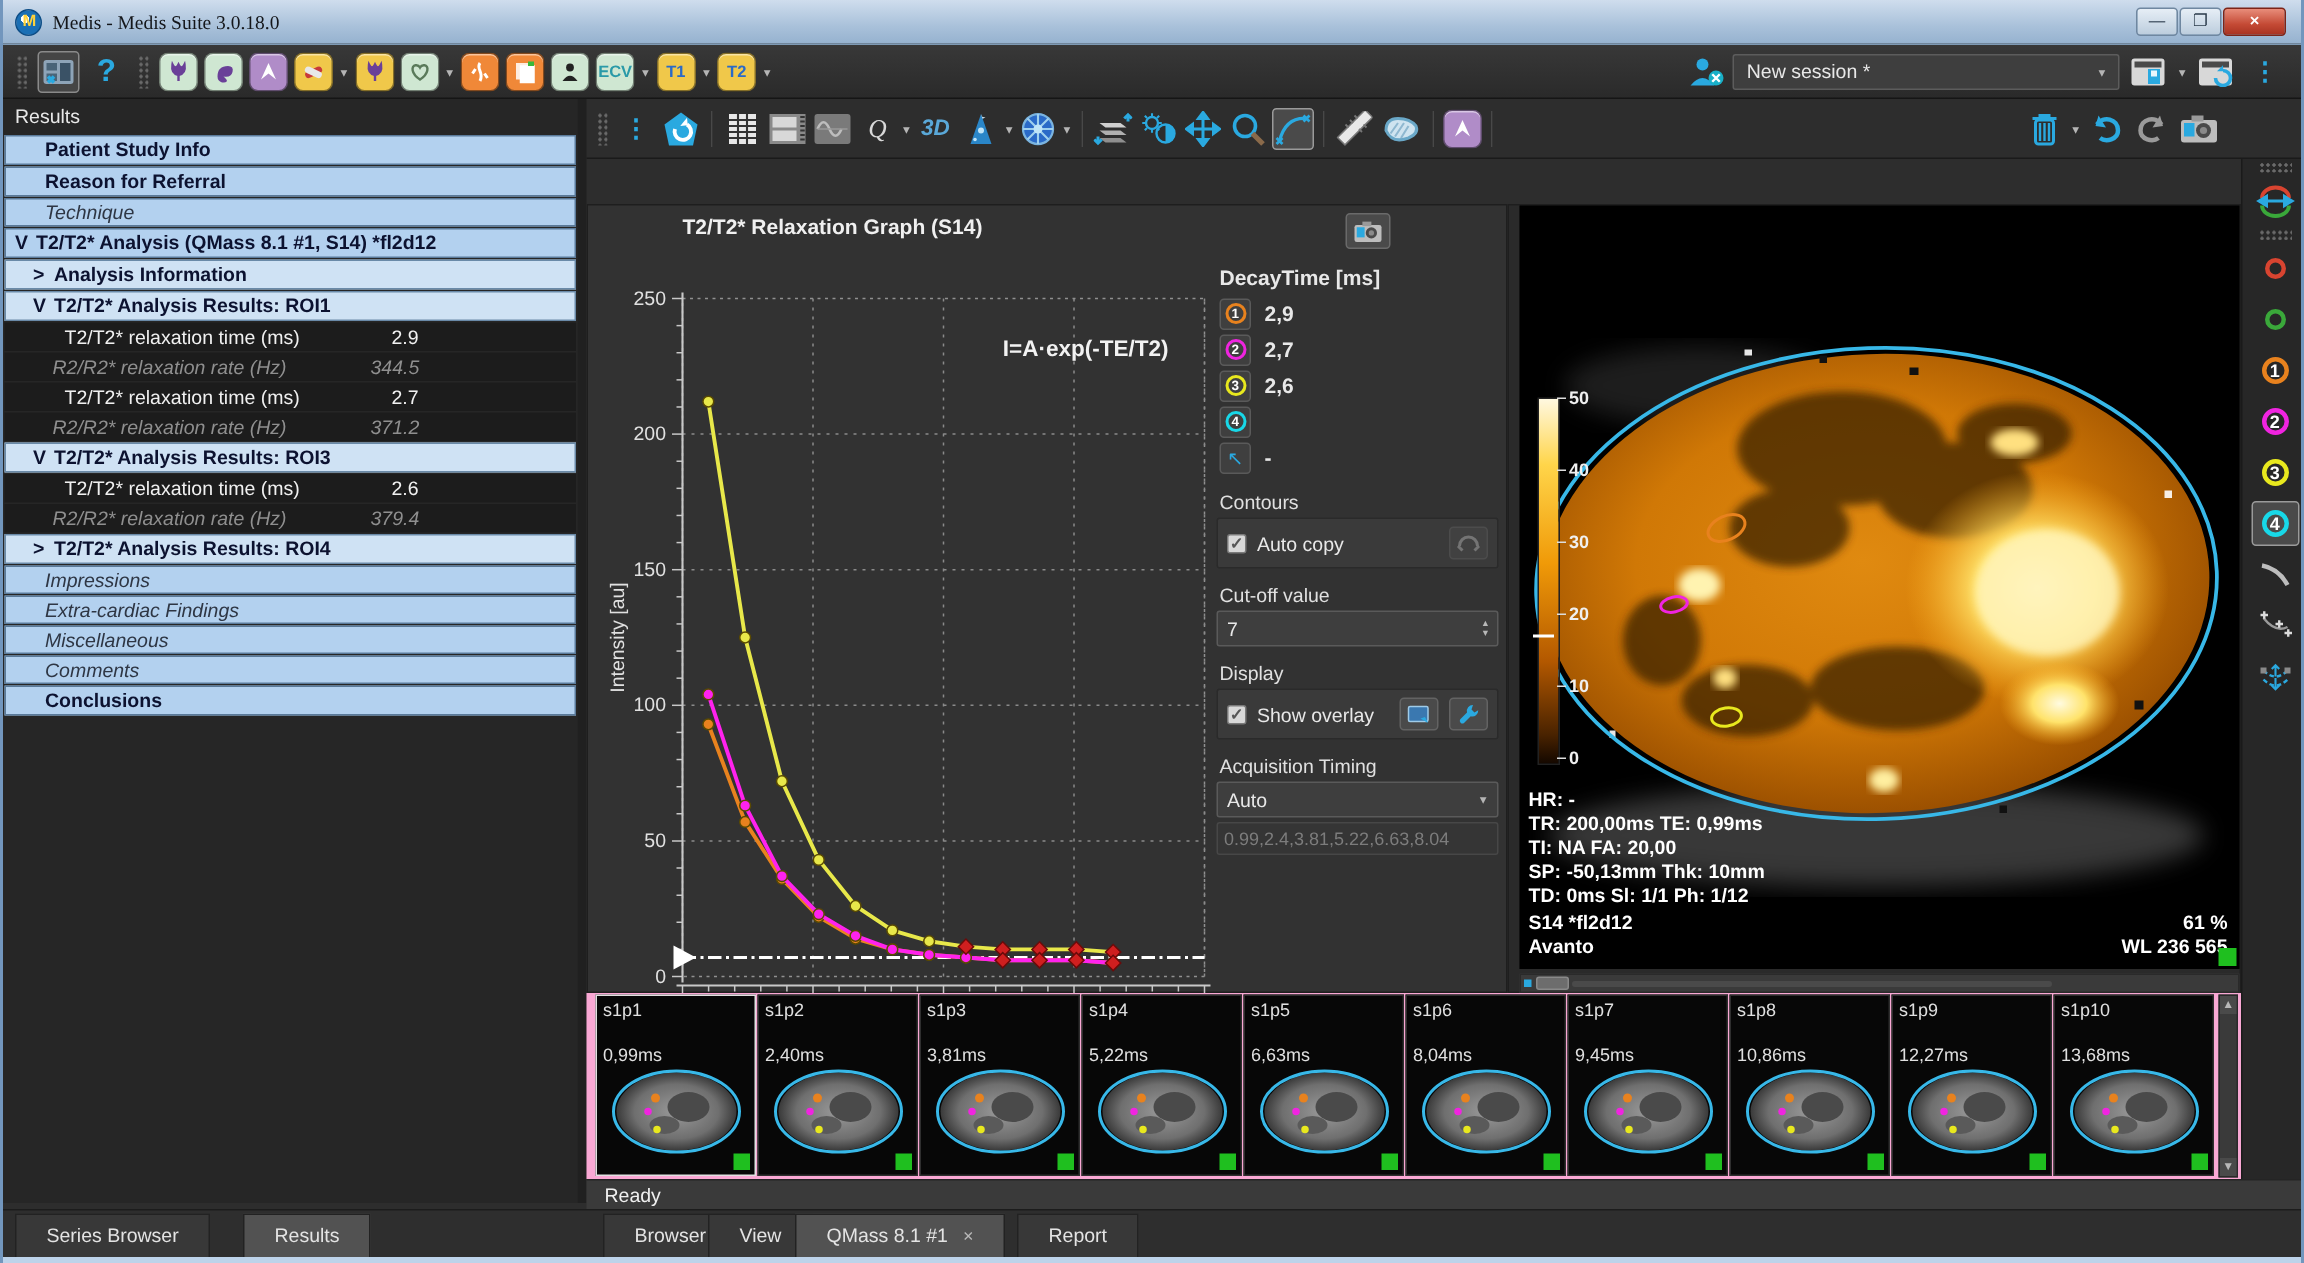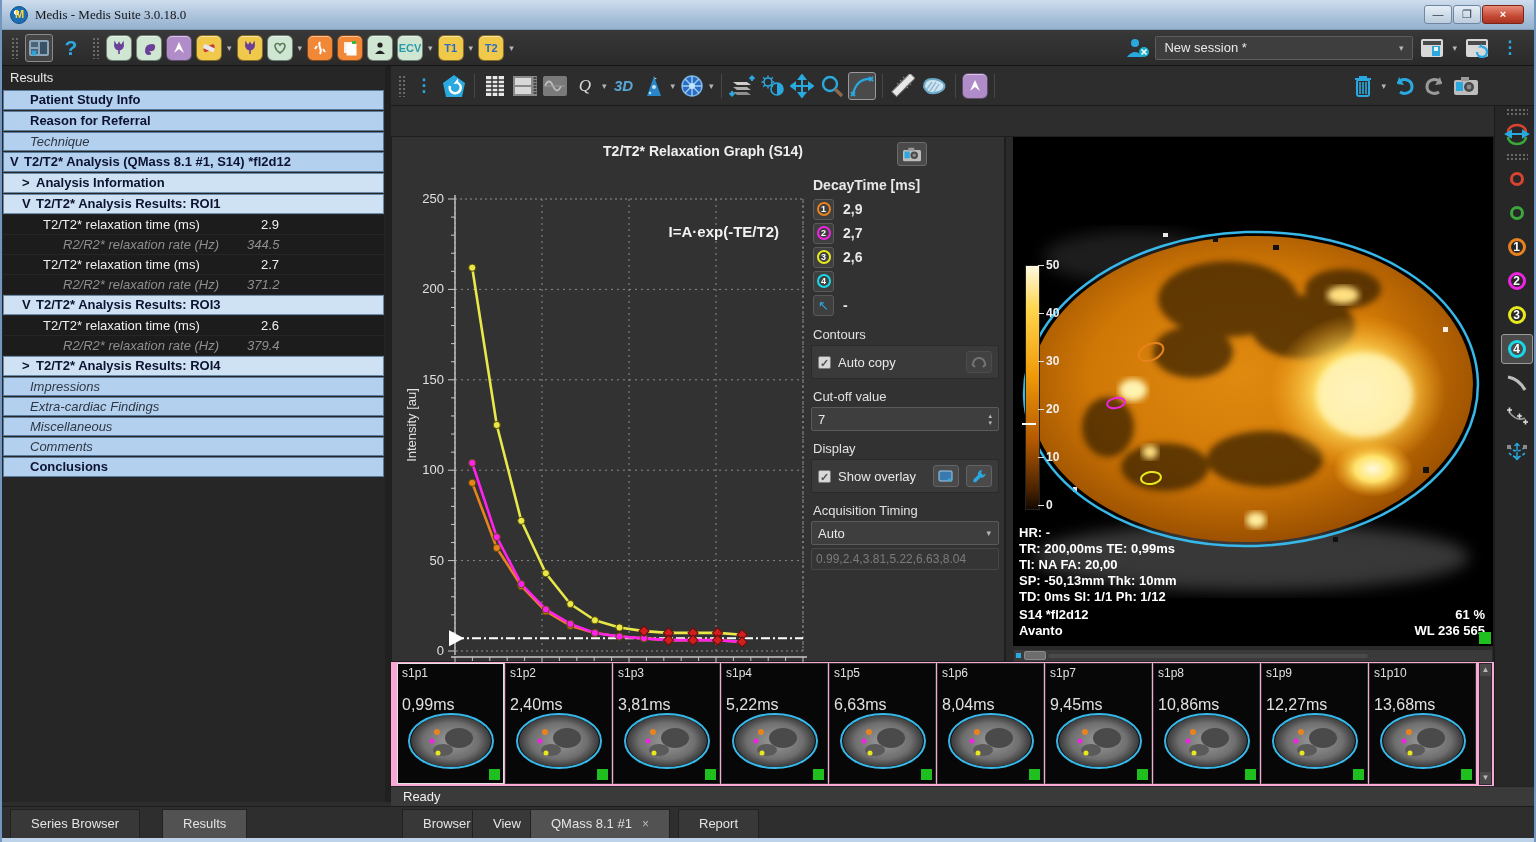--- a/index.html
+++ b/index.html
@@ -49,34 +49,34 @@
   
   .leftpanel { position:absolute; left:0; top:66px; width:383px; height:736px; background:#262626; }
   .pheader { color:#e8e8e8; font-size:13px; padding:4px 8px 5px; }
   .rrow { position:relative; height:19px; line-height:19px; font-size:13px; margin:0 1px 1px 1px;
     white-space:nowrap; overflow:hidden; }
   .rrow.section { background:#b3d1ef; color:#0c1230; font-weight:bold; padding-left:26px; border:1px solid #5a7a9a; height:20px; line-height:18px;}
   .rrow.sectioni { background:#b3d1ef; color:#2e3644; font-style:italic; padding-left:26px; border:1px solid #5a7a9a; height:19px; line-height:17px;}
   .rrow.analysis { background:#b3d1ef; color:#0c1230; font-weight:bold; padding-left:6px; border:1px solid #5a7a9a; height:20px; line-height:18px;}
   .rrow.sub { background:#cfe2f4; color:#0c1230; font-weight:bold; padding-left:18px; border:1px solid #6a8aa8; height:20px; line-height:18px;}
   .rrow.data { background:#1c1c1c; color:#f0f0f0; padding-left:40px; }
-  .rrow.datai { background:#1c1c1c; color:#8f8f8f; font-style:italic; padding-left:60px; }
+  .rrow.datai { background:#1c1c1c; color:#8f8f8f; font-style:italic; padding-left:32px; }
   .rrow .pre { display:inline-block; width:14px; font-weight:bold; }
   .rrow .val { position:absolute; left:258px; }
   .rrow.datai .val { left:244px; }
 
   
   .tabrow { position:absolute; height:30px; display:flex; align-items:flex-end;margin-top:32px; }
   .tab { height:28px; line-height:26px; padding:0 16px; font-size:13px; color:#d8d8d8;
     background:#2a2a2a; border:1px solid #1b1b1b; border-bottom:none; margin-right:2px; }
   .tab.active { background:#4d4d4d; color:#fff; }
 
   
   .graphpane { position:absolute; left:389px; top:136px; width:614px; height:526px; background:#323232; border:1px solid #1e1e1e; }
-  .gtitle { position:absolute; left:63px; top:6px; width:348px; text-align:right; color:#f0f0f0; font-weight:bold; font-size:14px; }
+  .gtitle { position:absolute; left:63px; top:6px; width:348px; text-align:left; color:#f0f0f0; font-weight:bold; font-size:14px; }
   .gcam { position:absolute; left:505px; top:5px; width:30px; height:24px; background:#4a4a4a; border:1px solid #6a6a6a; border-radius:3px;
     display:flex; align-items:center; justify-content:center; }
   .sidepanel { position:absolute; left:419px; top:36px; width:188px; color:#e8e8e8; font-size:13px; }
   .sp-h { font-weight:bold; font-size:14px; margin:4px 0 4px 2px; }
   .sp-h2 { font-size:13px; margin:10px 0 3px 2px; color:#e0e0e0; }
   .groupbox { background:#3a3a3a; border:1px solid #2a2a2a; border-radius:2px; padding:5px 6px; display:flex; align-items:center; gap:7px; }
   .decayrow { display:flex; align-items:center; gap:9px; height:24px; margin-left:2px; }
   .dtile { width:21px; height:21px; background:#3f3f3f; border:1px solid #5a5a5a; border-radius:3px;
     display:flex; align-items:center; justify-content:center; }
   .dring { width:14px; height:14px; border-radius:50%; border:2.5px solid; color:#fff; font-size:9px; font-weight:bold;
@@ -118,21 +118,21 @@
   .rtool { width:32px; height:30px; display:flex; align-items:center; justify-content:center; border:1px solid transparent; border-radius:3px; }
   .rtool.sel { background:#4a4a4a; border-color:#9a9a9a; }
   .rring { width:18px; height:18px; border-radius:50%; border:3px solid; color:#fff; font-weight:bold; font-size:12px;
     display:flex; align-items:center; justify-content:center; }
 
   
   .thumbstrip { position:absolute; left:389px; top:662px; width:1103px; height:124px; background:#f9a8d4; overflow:hidden; }
   .thumb { position:absolute; top:1px; width:107px; height:121px; background:#070707; border:1px solid #2e2e2e; }
   .thumb.sel { border:1px solid #e0e0e0; }
   .thumb .tn { position:absolute; left:4px; top:2px; color:#e0e0e0; font-size:12px; }
-  .thumb .tt { position:absolute; left:4px; top:32px; color:#e0e0e0; font-size:16px; }
+  .thumb .tt { position:absolute; left:4px; top:32px; color:#e0e0e0; font-size:12px; }
   .thumb .gsq { position:absolute; right:3px; bottom:3px; width:11px; height:11px; background:#1fbf1f; }
   .thumb svg { position:absolute; left:3px; top:46px; }
   .tscroll { position:absolute; left:1088px; top:1px; width:13px; height:122px; background:#3a3a3a; border:1px solid #2a2a2a; }
   .tscroll .ar { position:absolute; left:0; width:11px; height:12px; color:#b8b8b8; font-size:8px; text-align:center; line-height:12px; background:#4a4a4a; }
 
   
   .statusbar { position:absolute; left:389px; top:786px; width:1147px; height:20px; background:#3a3a3a; color:#f0f0f0;
     font-size:13px; padding:2px 12px; border-top:1px solid #242424; }
   .bottombar { position:absolute; left:0; top:806px; width:1536px; height:32px; background:#2e2e2e; border-top:1px solid #1c1c1c; }
   .btab { position:absolute; top:2px; height:30px; line-height:28px; font-size:13px; color:#e4e4e4;

